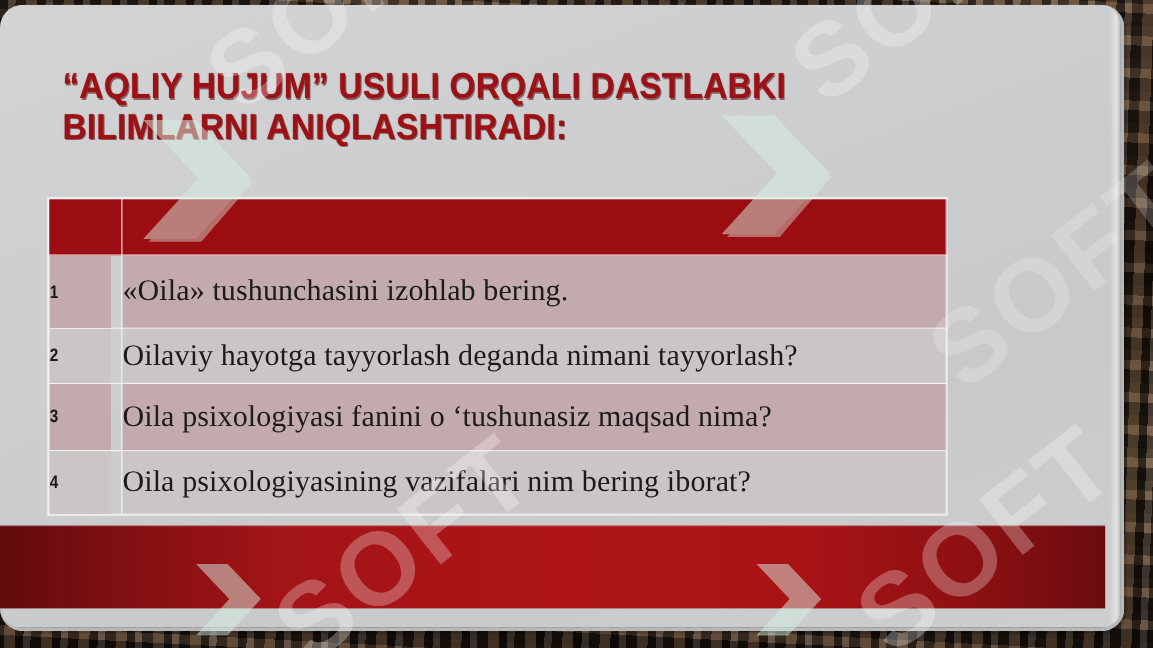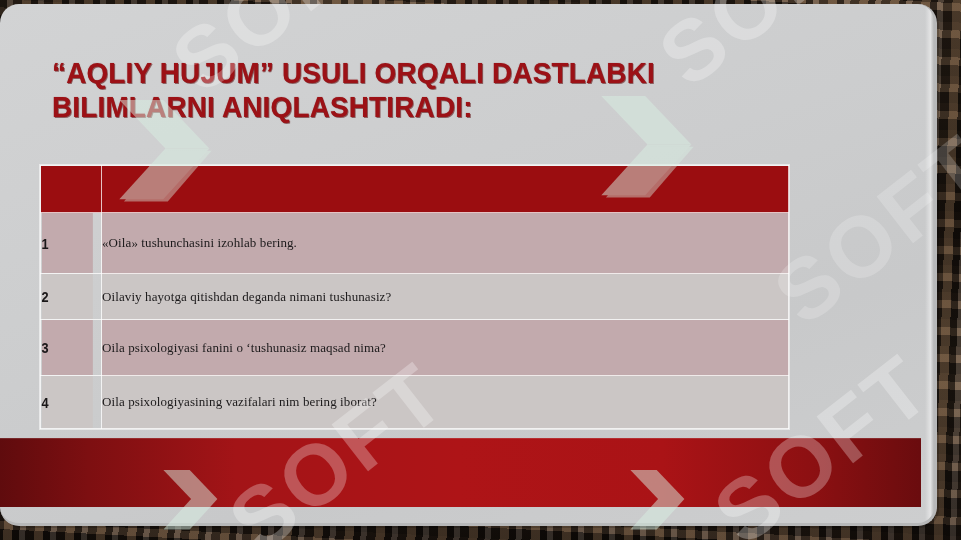--- a/index.html
+++ b/index.html
@@ -70,21 +70,21 @@
 
   td.num{
     text-align:left;padding-left:10px;
     font-family:"Liberation Sans",sans-serif;
     font-weight:bold;font-size:15px;color:#1a1718;
     transform:scaleX(.85);transform-origin:left center;
   }
   td.q{
     padding-left:10px;padding-right:6px;
     font-family:"Liberation Serif",serif;
-    font-size:13px;color:#1c1a1b;
+    font-size:25px;color:#1c1a1b;
     letter-spacing:.1px;
   }
   tr.r1 td{height:60px;}
   tr.r2 td{height:45px;}
   tr.r3 td{height:55px;}
   tr.r4 td{height:52px;}
 
   
   #bottom-band{
     position:absolute;left:-4px;top:434px;width:925px;height:69px;
@@ -122,21 +122,21 @@
         <td></td>
       </tr>
     </thead>
     <tbody>
       <tr class="odd r1">
         <td class="num col-num">1</td>
         <td class="q">«Oila» tushunchasini izohlab bering.</td>
       </tr>
       <tr class="even r2">
         <td class="num col-num">2</td>
-        <td class="q">Oilaviy hayotga qitishdan deganda nimani tushunasiz?</td>
+        <td class="q">Oilaviy hayotga tayyorlash deganda nimani tayyorlash?</td>
       </tr>
       <tr class="odd r3">
         <td class="num col-num">3</td>
         <td class="q">Oila psixologiyasi fanini o ‘tushunasiz maqsad nima?</td>
       </tr>
       <tr class="even r4">
         <td class="num col-num">4</td>
         <td class="q">Oila psixologiyasining vazifalari nim bering iborat?</td>
       </tr>
     </tbody>

